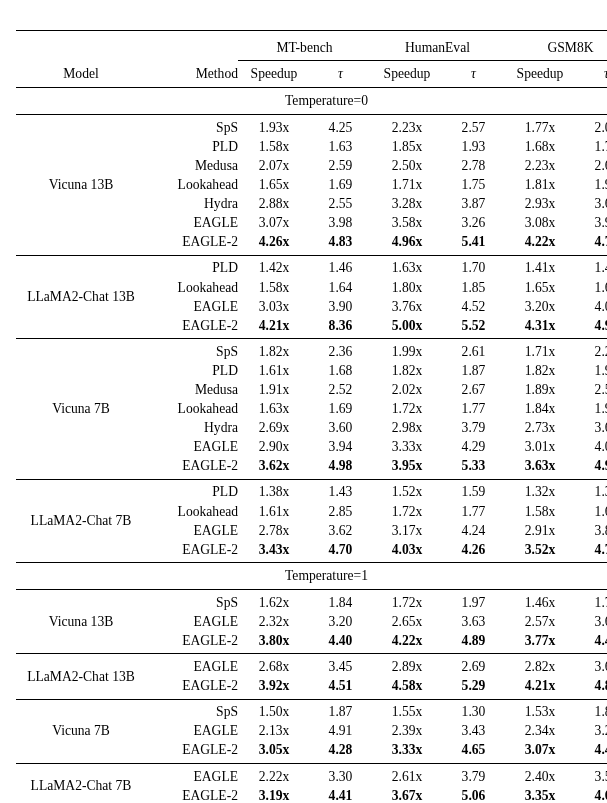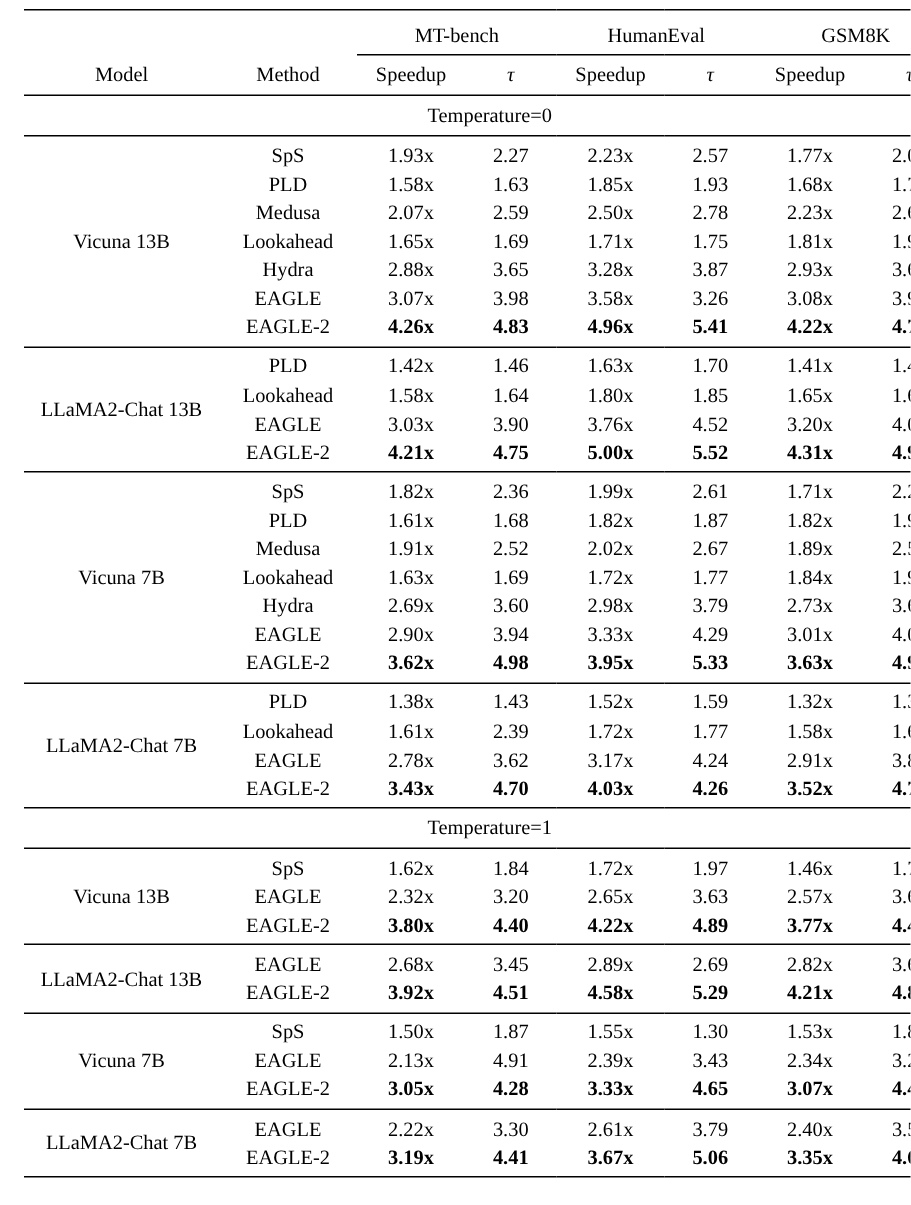--- a/index.html
+++ b/index.html
@@ -14,20 +14,21 @@
     font-family: "Liberation Serif", "DejaVu Serif", serif;
     color: #000000;
     overflow: hidden;
   }
   #table-wrap {
     position: relative;
     width: 607px;
     height: 697px;
     box-sizing: border-box;
     padding: 6px 16px 0 16px;
+    margin-top: 24px;
   }
   table.results {
     width: 575px;
     border-collapse: collapse;
     font-size: 13.6px;
     line-height: 1.0;
     table-layout: fixed;
   }
   table.results td, table.results th {
     padding: 0;
@@ -38,21 +39,21 @@
   }
 
   
   col.c-model   { width: 130px; }
   col.c-method  { width: 92px; }
   col.c-sp      { width: 72px; }
   col.c-tau     { width: 61px; }
 
   
   .cell-model   { text-align: center; }
-  .cell-method  { text-align: center; padding-right: 10px; }
+  .cell-method  { text-align: right; padding-right: 10px; }
   .cell-num     { text-align: center; }
 
   
   tr.hdr-group td   { height: 25px; }
   tr.hdr-cols td    { height: 26px; }
   tr.temp-row td    { height: 26px; text-align: center; }
   tr.data-row td    { height: 19.1px; }
 
   
   .rule-top td {
@@ -173,21 +174,21 @@
           <td></td>
           <td></td>
           <td></td>
           <td></td>
           <td></td>
         </tr>
         <tr class="data-row">
           <td class="cell-model" rowspan="7">Vicuna 13B</td>
           <td class="cell-method">SpS</td>
           <td class="cell-num">1.93x</td>
-          <td class="cell-num">2.27</td>
+          <td class="cell-num">4.25</td>
           <td class="cell-num">2.23x</td>
           <td class="cell-num">2.57</td>
           <td class="cell-num">1.77x</td>
           <td class="cell-num">2.01</td>
         </tr>
         <tr class="data-row">
           <td class="cell-method">PLD</td>
           <td class="cell-num">1.58x</td>
           <td class="cell-num">1.63</td>
           <td class="cell-num">1.85x</td>
@@ -209,21 +210,21 @@
           <td class="cell-num">1.65x</td>
           <td class="cell-num">1.69</td>
           <td class="cell-num">1.71x</td>
           <td class="cell-num">1.75</td>
           <td class="cell-num">1.81x</td>
           <td class="cell-num">1.90</td>
         </tr>
         <tr class="data-row">
           <td class="cell-method">Hydra</td>
           <td class="cell-num">2.88x</td>
-          <td class="cell-num">3.65</td>
+          <td class="cell-num">2.55</td>
           <td class="cell-num">3.28x</td>
           <td class="cell-num">3.87</td>
           <td class="cell-num">2.93x</td>
           <td class="cell-num">3.66</td>
         </tr>
         <tr class="data-row">
           <td class="cell-method">EAGLE</td>
           <td class="cell-num">3.07x</td>
           <td class="cell-num">3.98</td>
           <td class="cell-num">3.58x</td>
@@ -294,21 +295,21 @@
           <td class="cell-num">3.03x</td>
           <td class="cell-num">3.90</td>
           <td class="cell-num">3.76x</td>
           <td class="cell-num">4.52</td>
           <td class="cell-num">3.20x</td>
           <td class="cell-num">4.03</td>
         </tr>
         <tr class="data-row">
           <td class="cell-method" style="font-weight: normal;">EAGLE-2</td>
           <td class="cell-num"><b class="bestval">4.21x</b></td>
-          <td class="cell-num"><b class="bestval">4.75</b></td>
+          <td class="cell-num"><b class="bestval">8.36</b></td>
           <td class="cell-num"><b class="bestval">5.00x</b></td>
           <td class="cell-num"><b class="bestval">5.52</b></td>
           <td class="cell-num"><b class="bestval">4.31x</b></td>
           <td class="cell-num"><b class="bestval">4.90</b></td>
         </tr>
         <tr class="spacer-xs">
           <td></td>
           <td></td>
           <td></td>
           <td></td>
@@ -437,21 +438,21 @@
           <td class="cell-num">1.38x</td>
           <td class="cell-num">1.43</td>
           <td class="cell-num">1.52x</td>
           <td class="cell-num">1.59</td>
           <td class="cell-num">1.32x</td>
           <td class="cell-num">1.37</td>
         </tr>
         <tr class="data-row">
           <td class="cell-method">Lookahead</td>
           <td class="cell-num">1.61x</td>
-          <td class="cell-num">2.39</td>
+          <td class="cell-num">2.85</td>
           <td class="cell-num">1.72x</td>
           <td class="cell-num">1.77</td>
           <td class="cell-num">1.58x</td>
           <td class="cell-num">1.65</td>
         </tr>
         <tr class="data-row">
           <td class="cell-method">EAGLE</td>
           <td class="cell-num">2.78x</td>
           <td class="cell-num">3.62</td>
           <td class="cell-num">3.17x</td>

